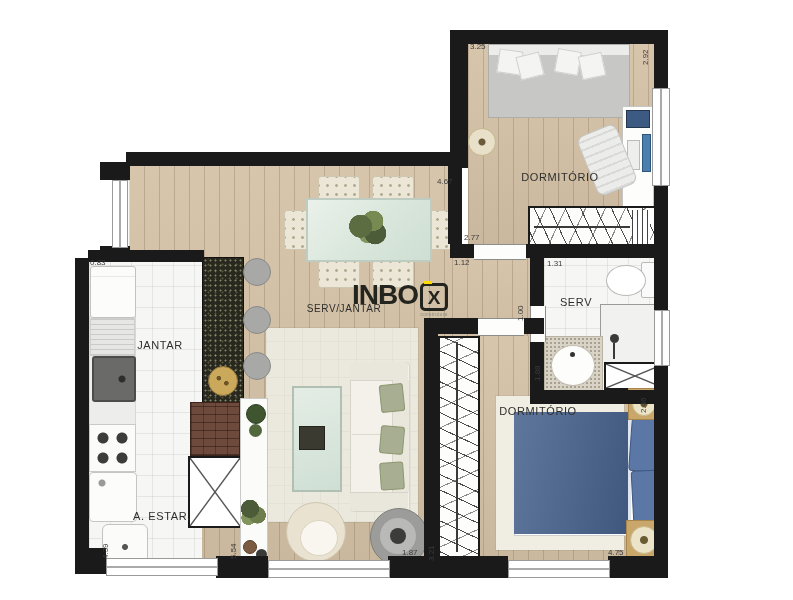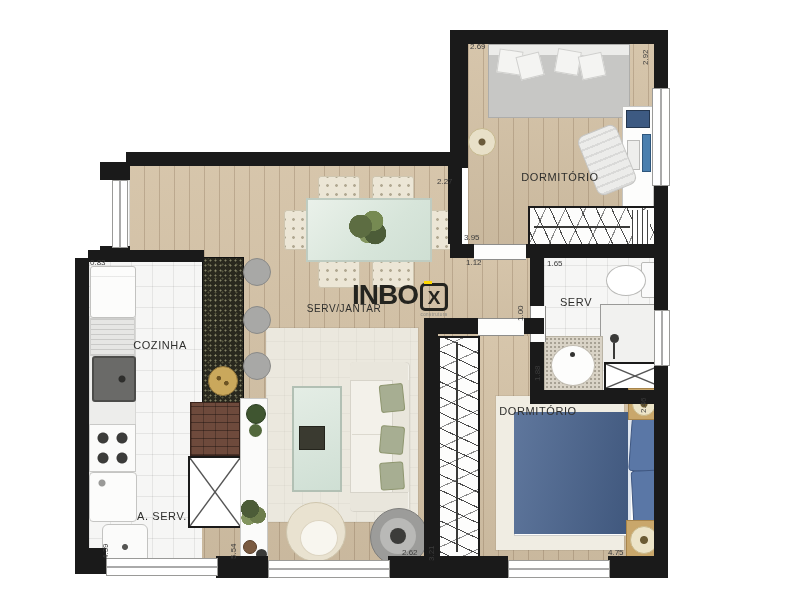--- a/index.html
+++ b/index.html
@@ -230,40 +230,40 @@
   <div class="a winV" style="left:112px;top:180px;width:14px;height:66px"></div>
   <div class="a winV" style="left:652px;top:88px;width:16px;height:96px"></div>
   <div class="a winV" style="left:654px;top:310px;width:14px;height:54px"></div>
   <div class="a winH" style="left:106px;top:558px;width:110px;height:16px"></div>
   <div class="a winH" style="left:268px;top:560px;width:120px;height:16px"></div>
   <div class="a winH" style="left:508px;top:560px;width:100px;height:16px"></div>
 
   <div class="roomlabel" style="left:560px;top:171px">DORMITÓRIO</div>
   <div class="roomlabel" style="left:538px;top:405px">DORMITÓRIO</div>
   <div class="roomlabel" style="left:576px;top:296px">SERV</div>
-  <div class="roomlabel" style="left:160px;top:339px">COZINHA</div>
-  <div class="roomlabel" style="left:162px;top:510px">A. SERV.</div>
+  <div class="roomlabel" style="left:160px;top:339px">JANTAR</div>
+  <div class="roomlabel" style="left:162px;top:510px">A. ESTAR.</div>
   <div class="roomlabel" style="left:344px;top:303px;font-size:10px">SERV/JANTAR</div>
 
   <div class="logo" style="left:352px;top:283px">
     <span class="word">INBO</span>
     <span class="xwrap">
       <span class="tick"></span>
       <span class="xsq">X</span>
       <span class="tagline">construtora</span>
     </span>
   </div>
 
   <div class="measure" style="left:90px;top:258px">0.83</div>
-  <div class="measure" style="left:470px;top:42px">2.69</div>
-  <div class="measure" style="left:437px;top:177px">2.27</div>
-  <div class="measure" style="left:464px;top:233px">3.95</div>
-  <div class="measure" style="left:466px;top:258px">1.12</div>
-  <div class="measure" style="left:547px;top:259px">1.65</div>
-  <div class="measure" style="left:402px;top:548px">2.62</div>
+  <div class="measure" style="left:470px;top:42px">3.25</div>
+  <div class="measure" style="left:437px;top:177px">4.67</div>
+  <div class="measure" style="left:464px;top:233px">2.77</div>
+  <div class="measure" style="left:454px;top:258px">1.12</div>
+  <div class="measure" style="left:547px;top:259px">1.31</div>
+  <div class="measure" style="left:402px;top:548px">1.87</div>
   <div class="measure" style="left:608px;top:548px">4.75</div>
   <div class="measure mv" style="left:650px;top:56px">2.92</div>
   <div class="measure mv" style="left:525px;top:312px">1.00</div>
   <div class="measure mv" style="left:542px;top:372px">1.88</div>
   <div class="measure mv" style="left:648px;top:404px">2.46</div>
   <div class="measure mv" style="left:110px;top:550px">4.39</div>
   <div class="measure mv" style="left:238px;top:550px">5.54</div>
   <div class="measure mv" style="left:436px;top:552px">3.21</div>
 
 </div>

